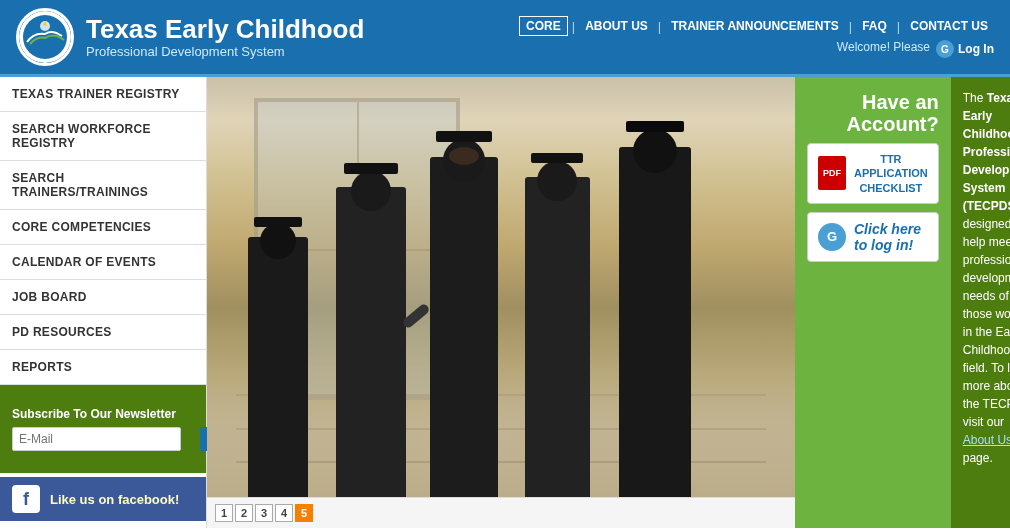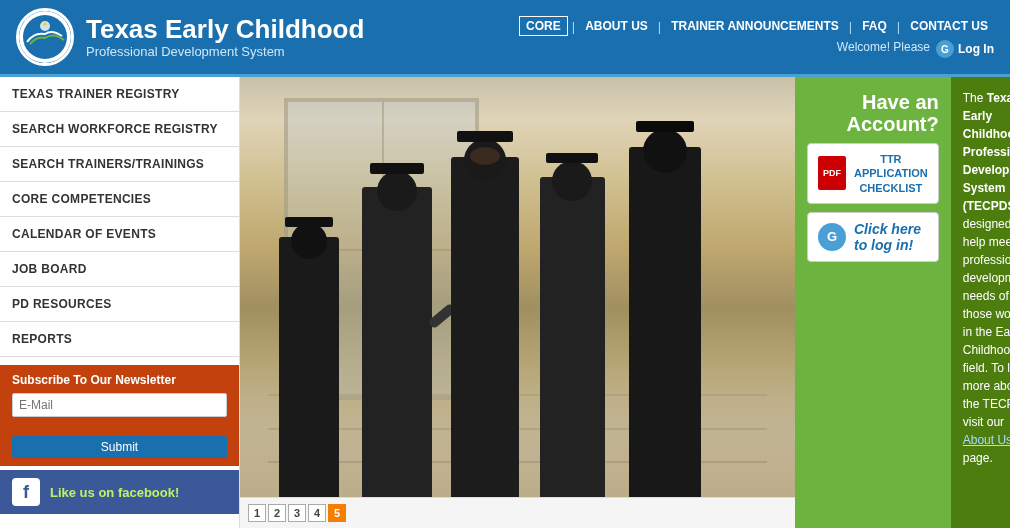--- a/index.html
+++ b/index.html
@@ -52,65 +52,65 @@
       width: 18px; height: 18px; border-radius: 50%;
       background: #4a9fd4; display: flex; align-items: center; justify-content: center;
       color: #fff; font-size: 10px; font-weight: bold;
     }
 
     
     .main { display: flex; width: 1010px; }
 
     
     .sidebar {
-      width: 240px;
+      width: 207px;
       flex-shrink: 0;
       background: #fff;
       border-right: 1px solid #ddd;
     }
     .sidebar-item {
       display: block;
       padding: 10px 12px;
       font-size: 12px;
       font-weight: bold;
       color: #333;
       text-decoration: none;
       border-bottom: 1px solid #ddd;
       background: #fff;
       letter-spacing: 0.3px;
     }
 
     .newsletter-box {
-      background: #c2410c;
-      padding: 8px 12px;
-      margin-top: 8px;
+      background: #4d7c0f;
+      padding: 22px 12px;
+      margin-top: 0;
     }
     .newsletter-box label { color: #fff; font-size: 12px; font-weight: bold; display: block; margin-bottom: 6px; }
-    .newsletter-form { display: flex; gap: 19px; flex-direction: column; }
+    .newsletter-form { display: flex; gap: 19px; }
     .newsletter-form input {
       flex: 1; padding: 4px 6px; font-size: 12px; border: 1px solid #ccc;
       border-radius: 2px;
     }
     .newsletter-form button {
       background: #1a6faf; color: #fff; border: none; padding: 4px 10px;
       font-size: 12px; cursor: pointer; border-radius: 2px;
     }
 
     .facebook-bar {
       background: #3b5998;
       display: flex; align-items: center; gap: 10px;
       padding: 8px 12px;
       margin-top: 4px;
     }
     .fb-icon {
       width: 28px; height: 28px; background: #fff; border-radius: 4px;
       display: flex; align-items: center; justify-content: center;
       color: #3b5998; font-size: 18px; font-weight: bold;
     }
-    .facebook-bar span { color: #bef264; font-size: 13px; font-weight: bold; }
+    .facebook-bar span { color: #fef9c3; font-size: 13px; font-weight: bold; }
 
     
     .content-area { flex: 1; display: flex; flex-direction: column; }
 
     .hero-image {
       width: 100%;
       height: 400px;
       background: linear-gradient(135deg, #8a7a5a 0%, #6b5a3e 50%, #9a8a6a 100%);
       position: relative;
       overflow: hidden;

